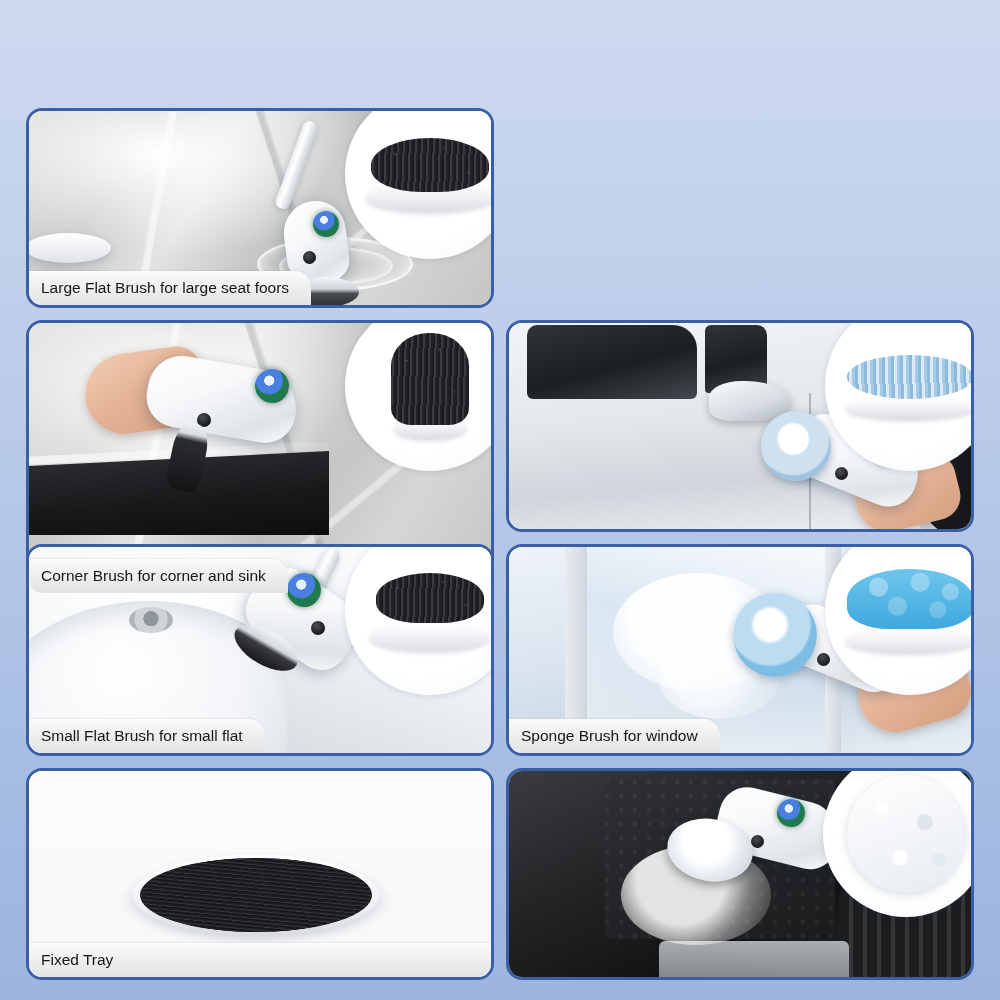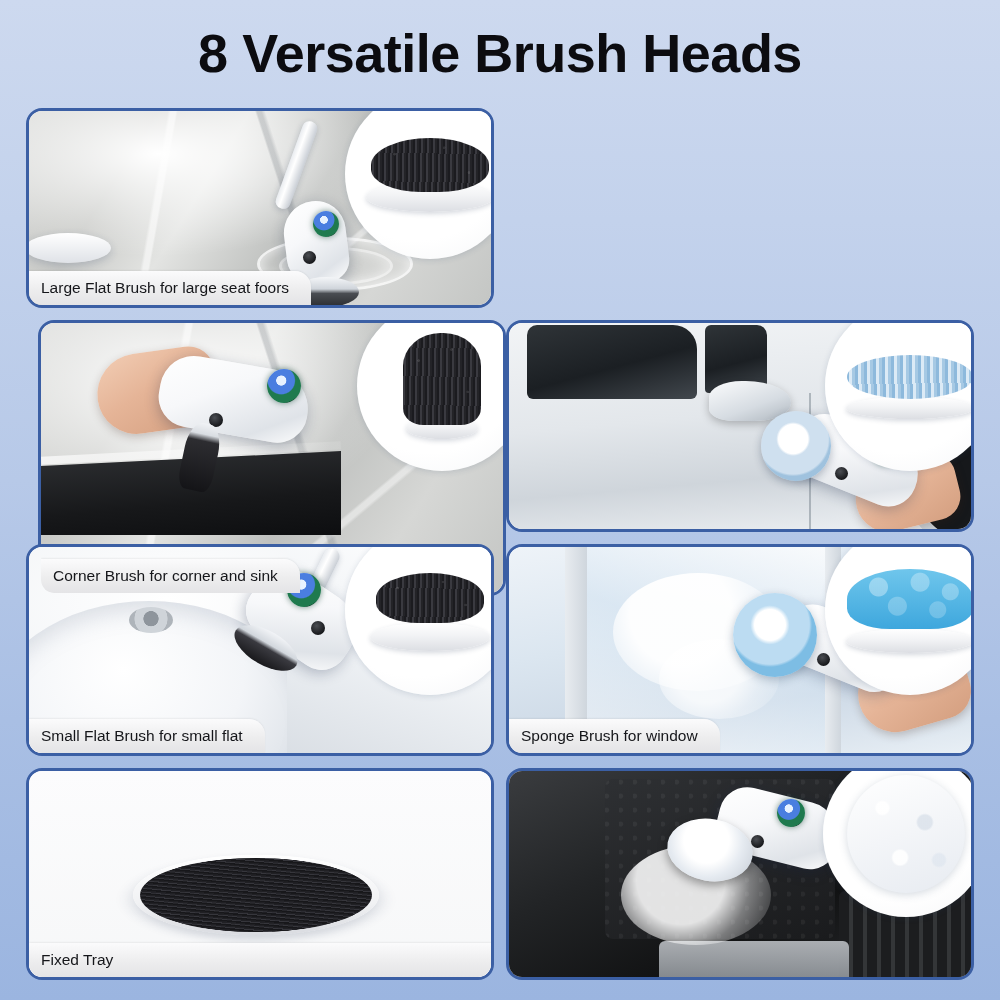--- a/index.html
+++ b/index.html
@@ -264,21 +264,20 @@
   }
   .trayface{
     position:absolute;inset:7px;border-radius:50%;
   }
 </style>
 </head>
 <body>
 
 <div class="page">
 
-  <div class="title">8 Versatile Brush Heads</div>
 
   <div class="grid">
 
     <div class="panel" style="left:0;top:0;width:468px;height:200px;">
       <div class="photo">
         <div class="scene marble"></div>
         <div class="water-ring" style="left:228px;top:126px;width:150px;height:48px;"></div>
         <div class="water-ring" style="left:250px;top:136px;width:108px;height:32px;opacity:.7;"></div>
 
         <div style="position:absolute;left:-4px;top:122px;width:86px;height:30px;border-radius:50%;
@@ -296,21 +295,21 @@
       <div class="inset" style="right:-24px;top:-22px;width:170px;height:170px;">
         <div class="bh" style="width:132px;height:76px;">
           <div class="base" style="width:128px;height:30px;"></div>
           <div class="bristle-disc tex-black" style="top:2px;width:118px;height:54px;border-radius:50% 50% 42% 42%;"></div>
         </div>
       </div>
       <div class="caption">Large Flat Brush for large seat foors</div>
     </div>
 
 
-    <div class="panel" style="left:12px;top:212px;width:468px;height:276px;">
+    <div class="panel" style="left:0;top:212px;width:468px;height:276px;">
       <div class="photo">
         <div class="scene marble"></div>
         <div style="position:absolute;left:0;top:128px;width:300px;height:84px;
                     background:linear-gradient(175deg,#2f3134 0%,#17181a 60%,#0d0e10 100%);
                     clip-path:polygon(0 18%,100% 0,100% 100%,0 100%);"></div>
         <div style="position:absolute;left:0;top:126px;width:300px;height:8px;
                     background:linear-gradient(90deg,rgba(255,255,255,.7),rgba(255,255,255,.1));
                     transform:rotate(-3deg);"></div>
         <div class="hand" style="left:56px;top:28px;width:120px;height:80px;border-radius:46px 30px 34px 44px;transform:rotate(-8deg);"></div>
         <div class="device" style="left:118px;top:18px;">

